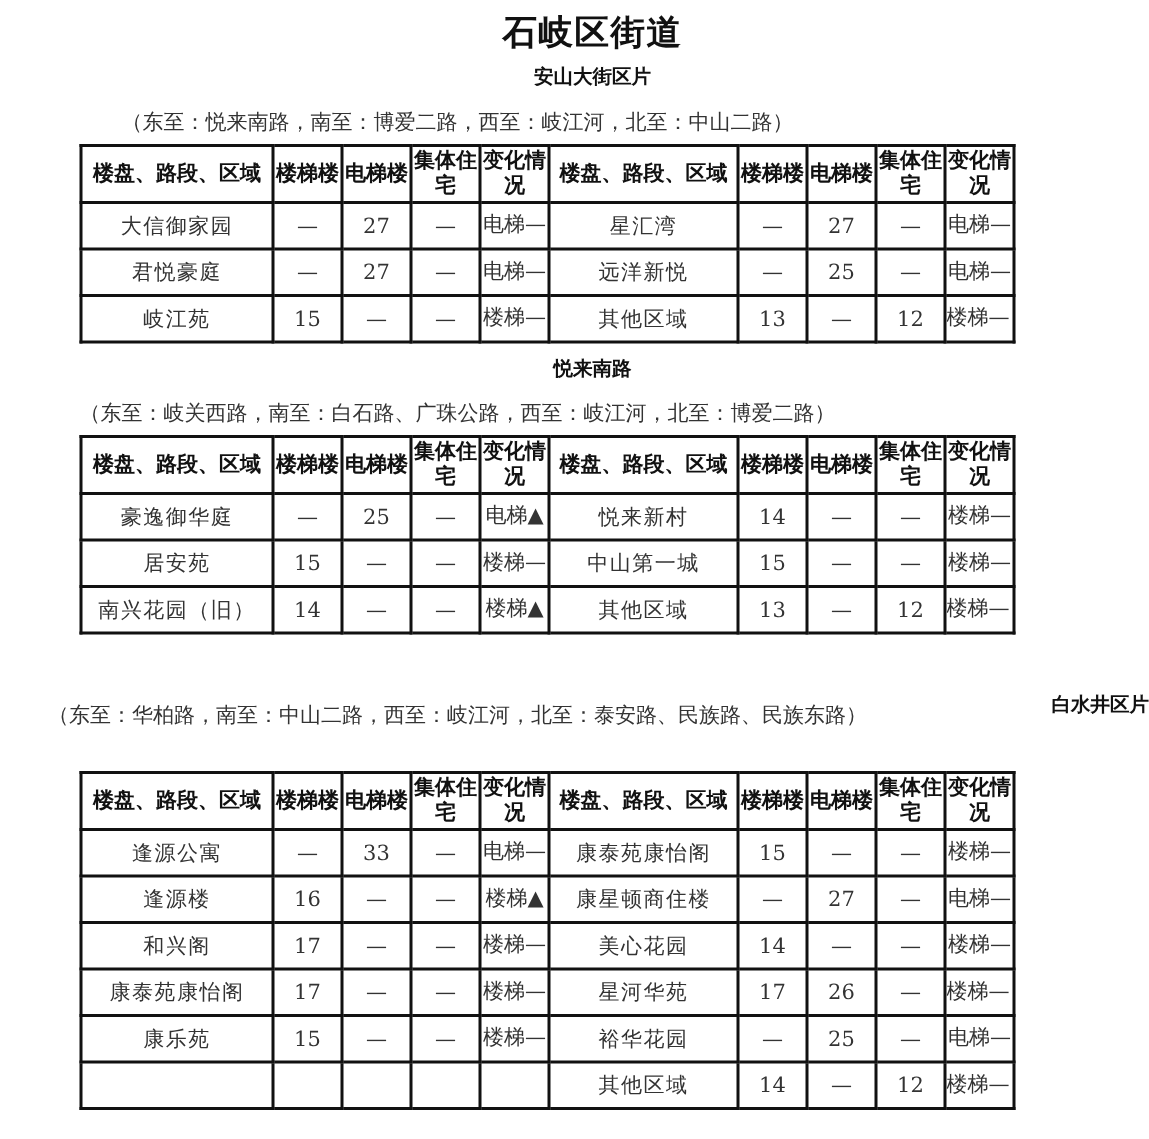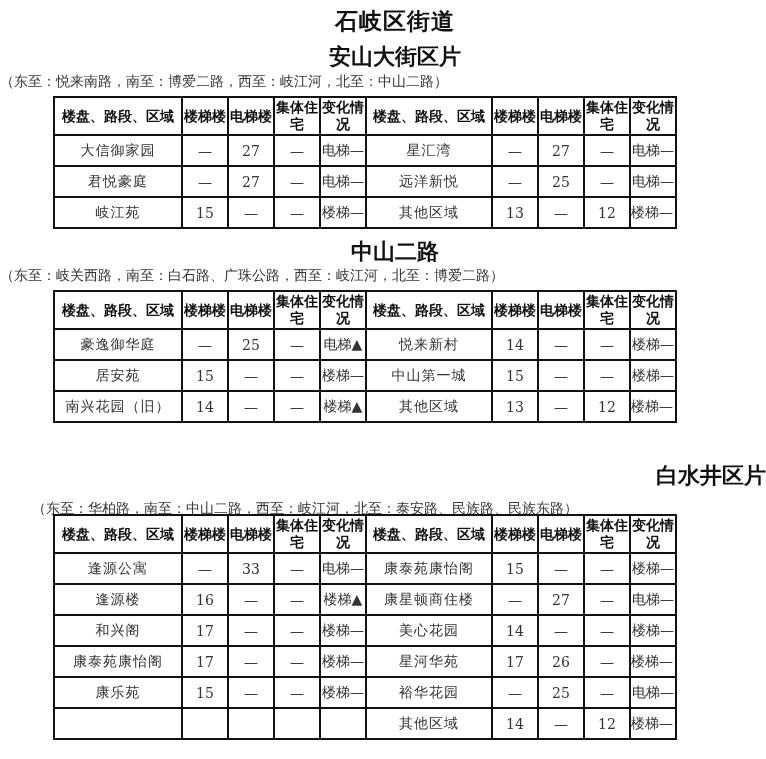--- a/index.html
+++ b/index.html
@@ -1,21 +1,21 @@
 <!DOCTYPE html>
 <html><head>
 <meta charset="utf-8">
 <style>
   * { box-sizing: border-box; margin: 0; padding: 0; }
   html, body { width: 766px; height: 759px; background: #ffffff; overflow: hidden; }
   body { position: relative; font-family: "DejaVu Serif", "Liberation Serif", serif; color: #1a1a1a; }
   .title { position: absolute; left: 0; width: 766px; text-align: center; font-family: "DejaVu Sans", "Liberation Sans", sans-serif; font-weight: bold; color: #111; padding-left: 24px; }
   .main-title { top: 6px; font-size: 23px; letter-spacing: 1px; }
-  .sec-title { font-size: 22px; }
-  .bounds { position: absolute; left: 0; width: 610px; font-size: 14px; color: #333; font-family: "DejaVu Serif", "Liberation Serif", serif; }
+  .sec-title { font-size: 13px; }
+  .bounds { position: absolute; left: 0; width: 610px; text-align: center; font-size: 14px; color: #333; font-family: "DejaVu Serif", "Liberation Serif", serif; }
   table.grid { position: absolute; left: 53px; border-collapse: collapse; table-layout: fixed; width: 622px; }
   table.grid td, table.grid th { border: 2px solid #111; text-align: center; vertical-align: middle; padding: 0; overflow: hidden; white-space: nowrap; }
   table.grid th { font-family: "DejaVu Sans", "Liberation Sans", sans-serif; font-weight: bold; font-size: 14px; line-height: 17px; height: 38px; color: #111; white-space: normal; }
   table.grid td { height: 31px; font-size: 14px; color: #333; }
   td.name { font-size: 14px; letter-spacing: 1px; }
   td.num { font-size: 14px; }
   td.chg { font-size: 11px; line-height: 13px; text-align: left; padding-left: 2px; color: #444; white-space: normal; }
 </style>
 </head>
 <body>
@@ -84,21 +84,21 @@
         <td class="chg">楼梯—</td>
         <td class="name">其他区域</td>
         <td class="num">13</td>
         <td class="num">—</td>
         <td class="num">12</td>
         <td class="chg">楼梯— 集体—</td>
       </tr>
     </tbody>
 </table>
 
-<div class="title sec-title" style="top:237px;">中山二路</div>
+<div class="title sec-title" style="top:237px;">悦来南路</div>
 <div class="bounds" style="top:267px;">（东至：岐关西路，南至：白石路、广珠公路，西至：岐江河，北至：博爱二路）</div>
 <table class="grid" style="top:290px;">
   <colgroup>
       <col style="width:128px">
       <col style="width:46px">
       <col style="width:46px">
       <col style="width:46px">
       <col style="width:46px">
       <col style="width:126px">
       <col style="width:46px">
@@ -154,21 +154,21 @@
         <td class="name">其他区域</td>
         <td class="num">13</td>
         <td class="num">—</td>
         <td class="num">12</td>
         <td class="chg">楼梯— 集体—</td>
       </tr>
     </tbody>
 </table>
 
 <div class="title sec-title" style="top:461px;text-align:right;">白水井区片</div>
-<div class="bounds" style="top:500px;margin-left:32px;">（东至：华柏路，南至：中山二路，西至：岐江河，北至：泰安路、民族路、民族东路）</div>
+<div class="bounds" style="top:468px;">（东至：华柏路，南至：中山二路，西至：岐江河，北至：泰安路、民族路、民族东路）</div>
 <table class="grid" style="top:514px;">
   <colgroup>
       <col style="width:128px">
       <col style="width:46px">
       <col style="width:46px">
       <col style="width:46px">
       <col style="width:46px">
       <col style="width:126px">
       <col style="width:46px">
       <col style="width:46px">

